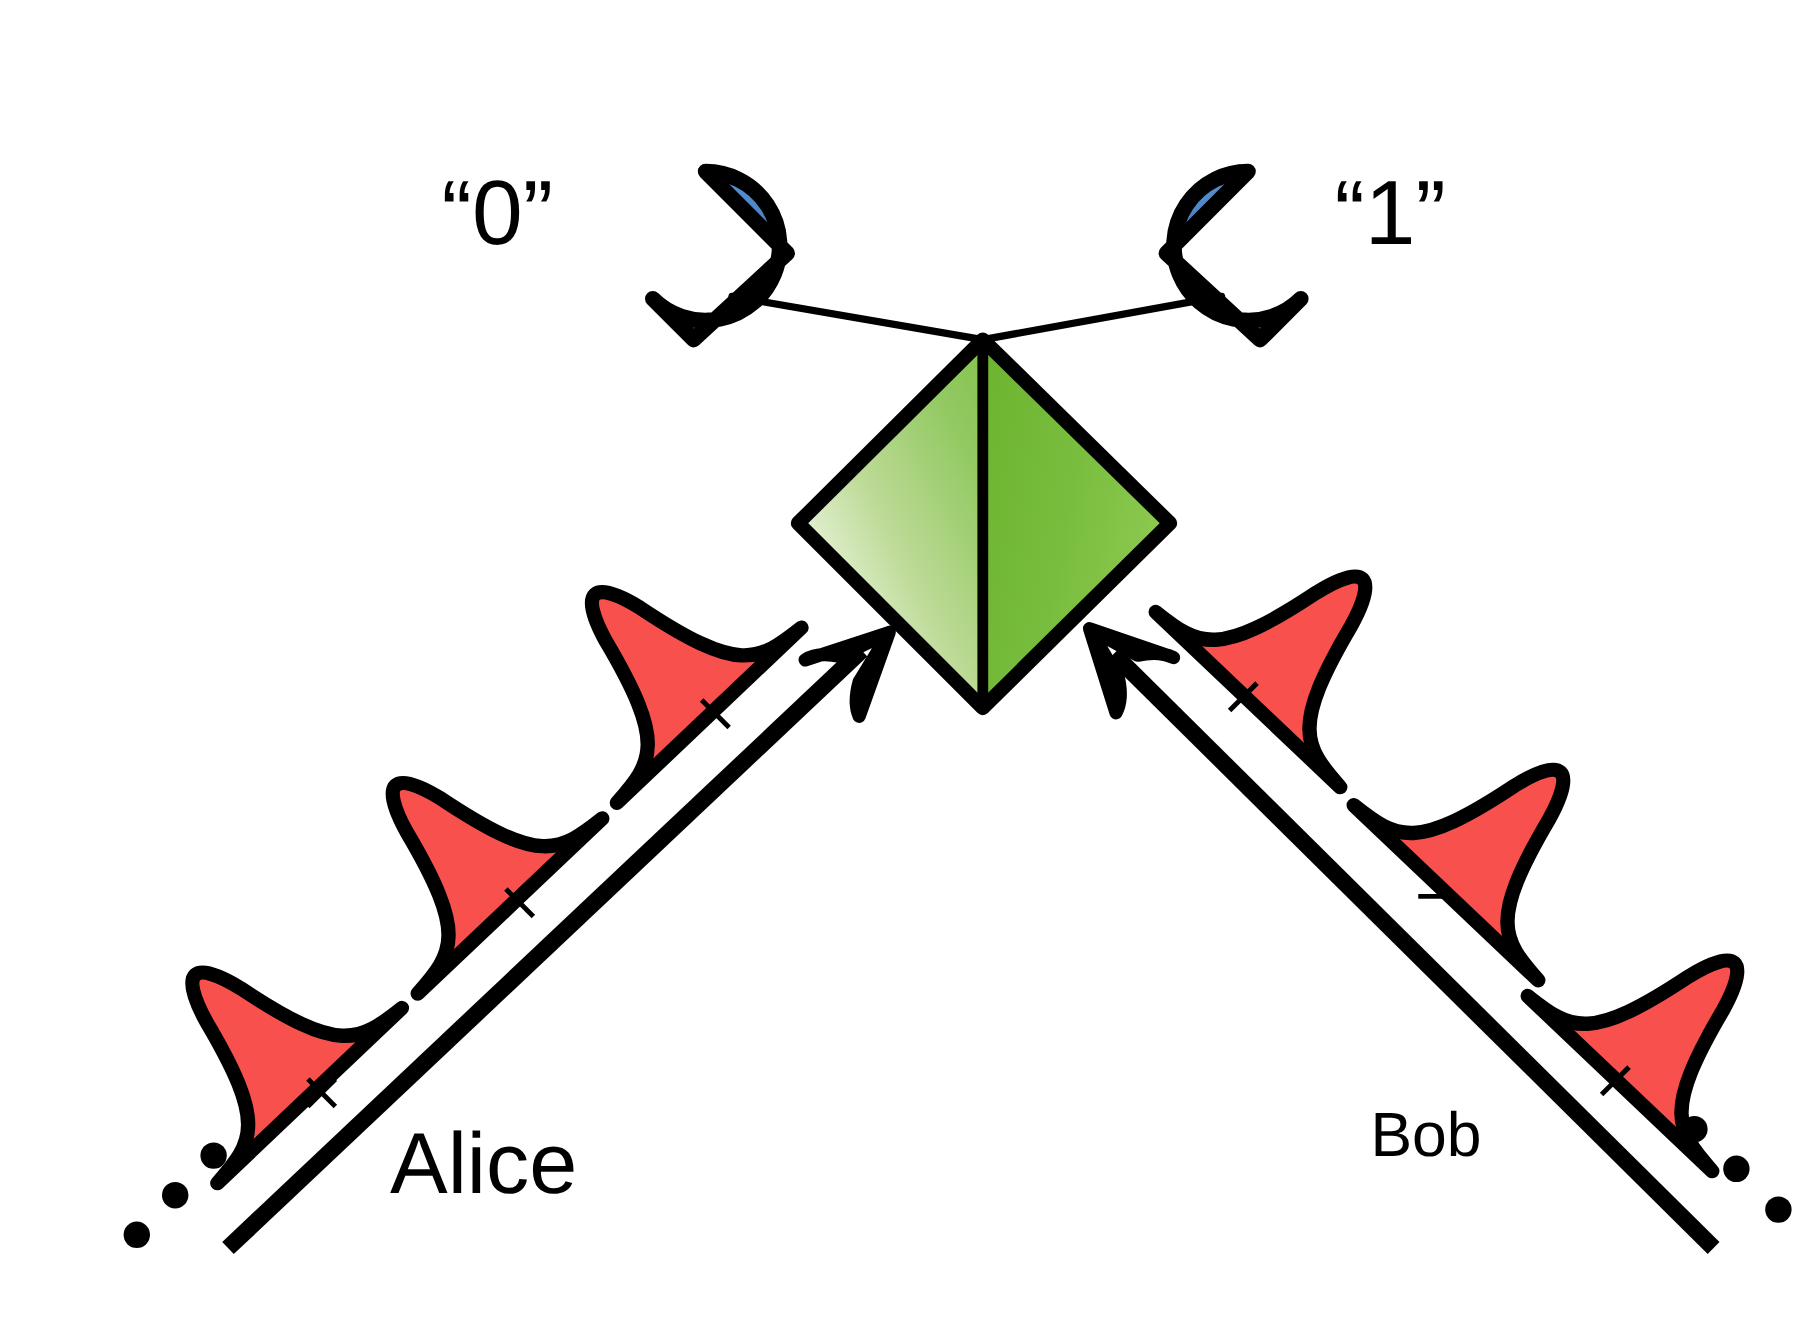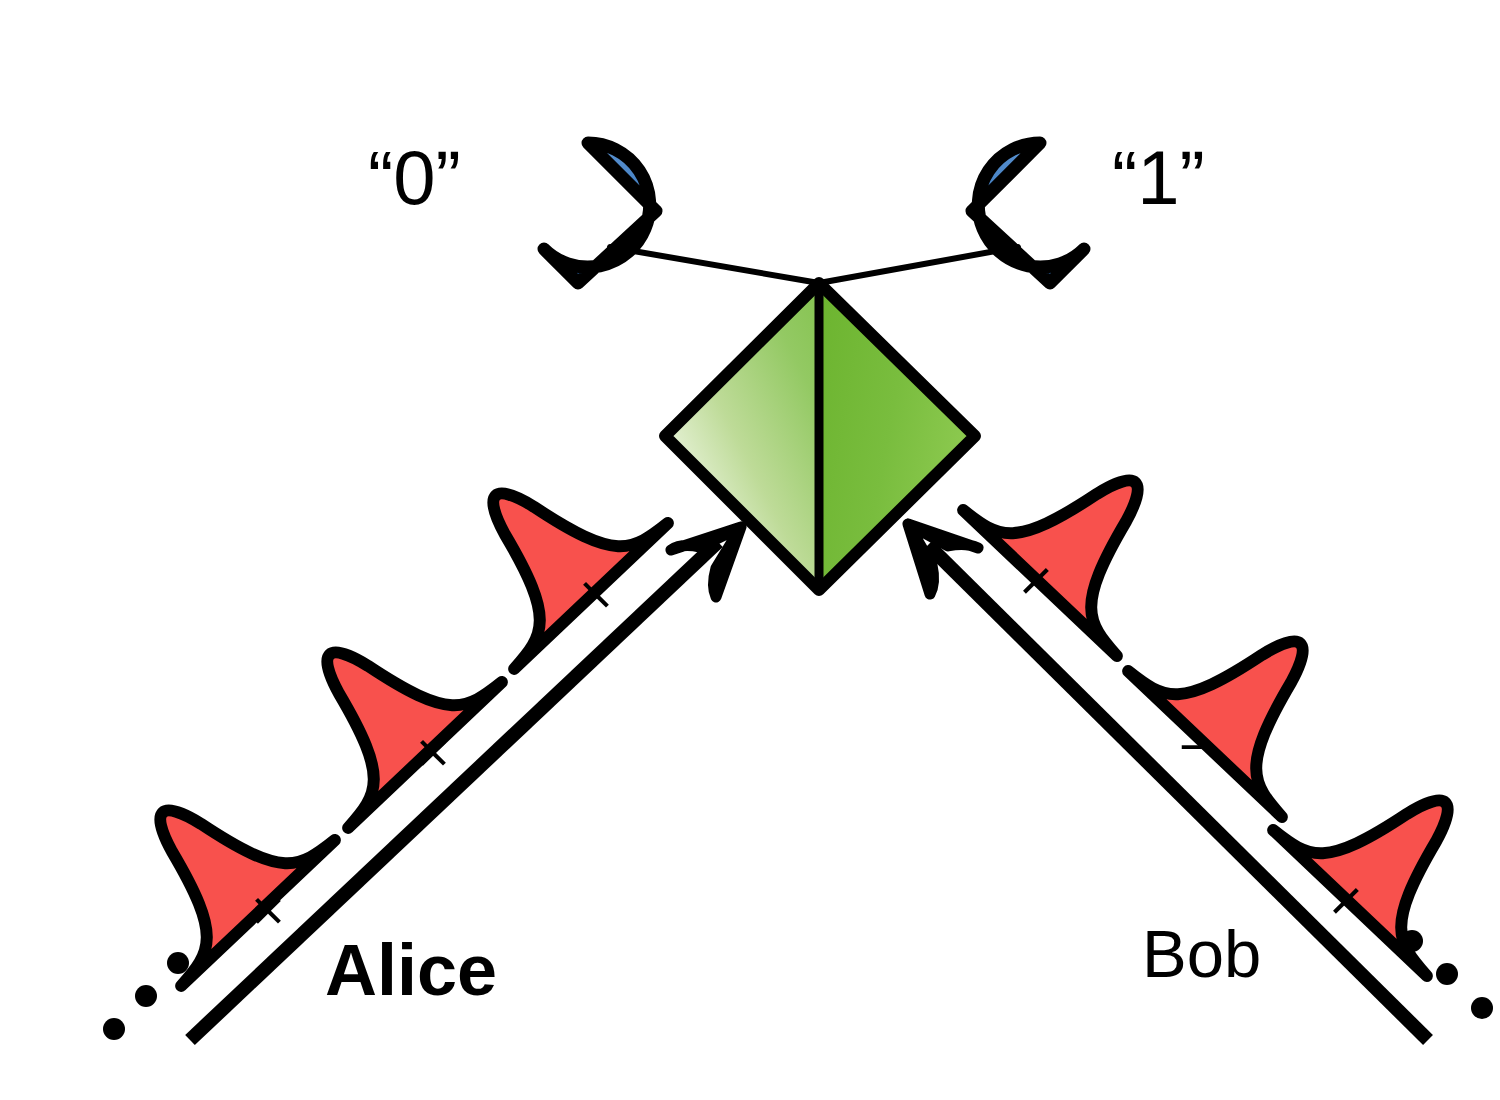--- a/index.html
+++ b/index.html
@@ -4,22 +4,22 @@
 <style>
   html,body{margin:0;padding:0;background:#ffffff;}
   body{width:1500px;height:1100px;overflow:hidden;
        font-family:"Liberation Sans","DejaVu Sans",sans-serif;}
   #stage{position:relative;width:1500px;height:1100px;background:#fff;}
   svg#scene{position:absolute;left:0;top:0;width:1500px;height:1100px;}
   .lbl{position:absolute;color:#000;white-space:nowrap;line-height:1;}
   #referee-label{left:676px;top:32px;font-size:76px;}
   #det0-label{left:368px;top:140px;font-size:76px;}
   #det1-label{left:1112px;top:140px;font-size:76px;}
-  #alice-label{left:325px;top:934px;font-size:72px;font-weight:bold;}
-  #bob-label{left:1142px;top:920px;font-size:67px;}
+  #alice-label{left:325px;top:934px;font-size:72px;}
+  #bob-label{left:1142px;top:920px;font-size:52px;}
 </style>
 </head>
 <body>
 
 <div id="stage">
 
   <svg id="scene" viewBox="0 0 1500 1100">
     <defs>
       <linearGradient id="gradBlue" x1="0" y1="0" x2="0" y2="1">
         <stop offset="0%" stop-color="#5a92d0"></stop>

